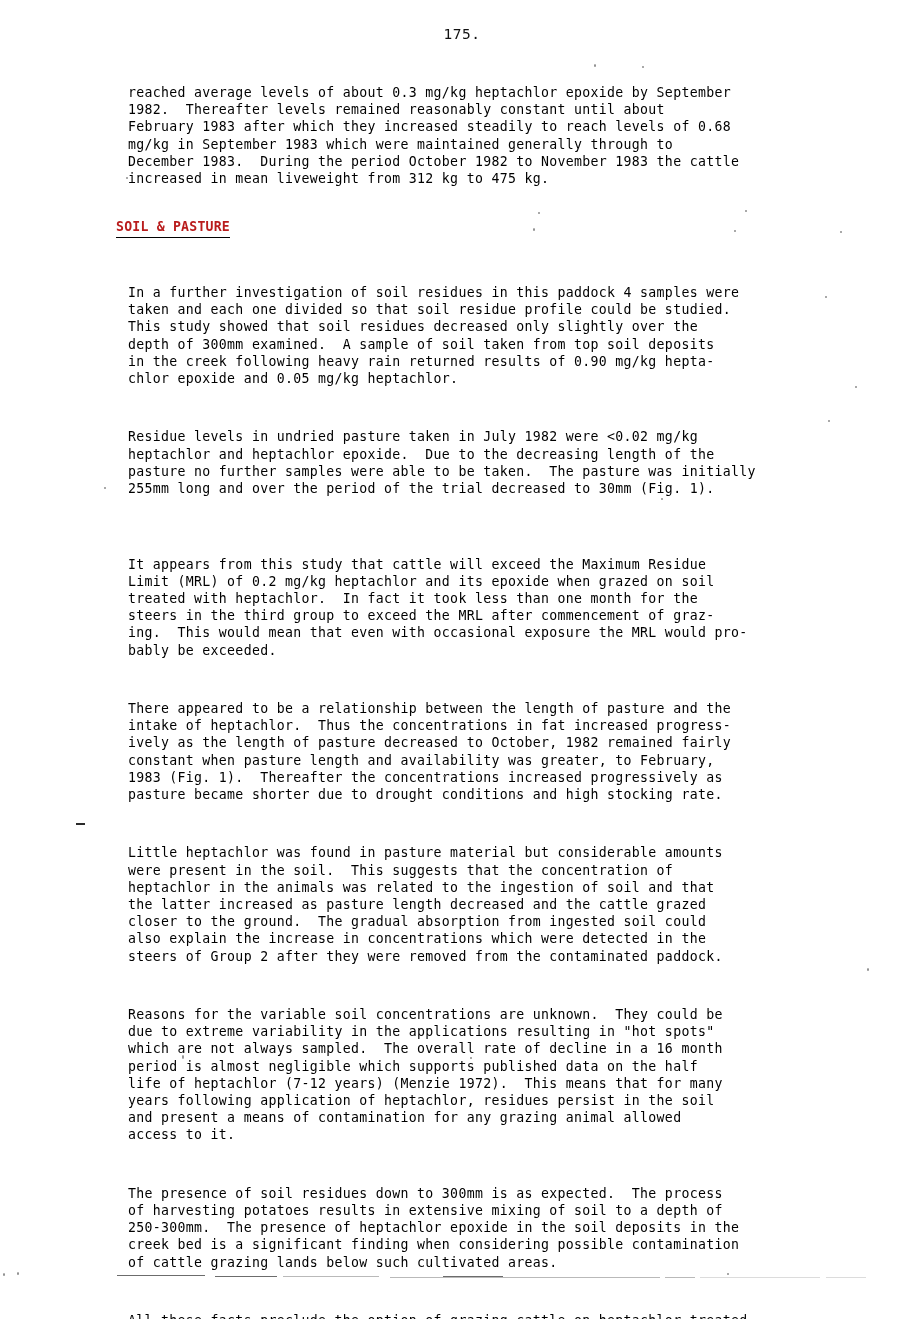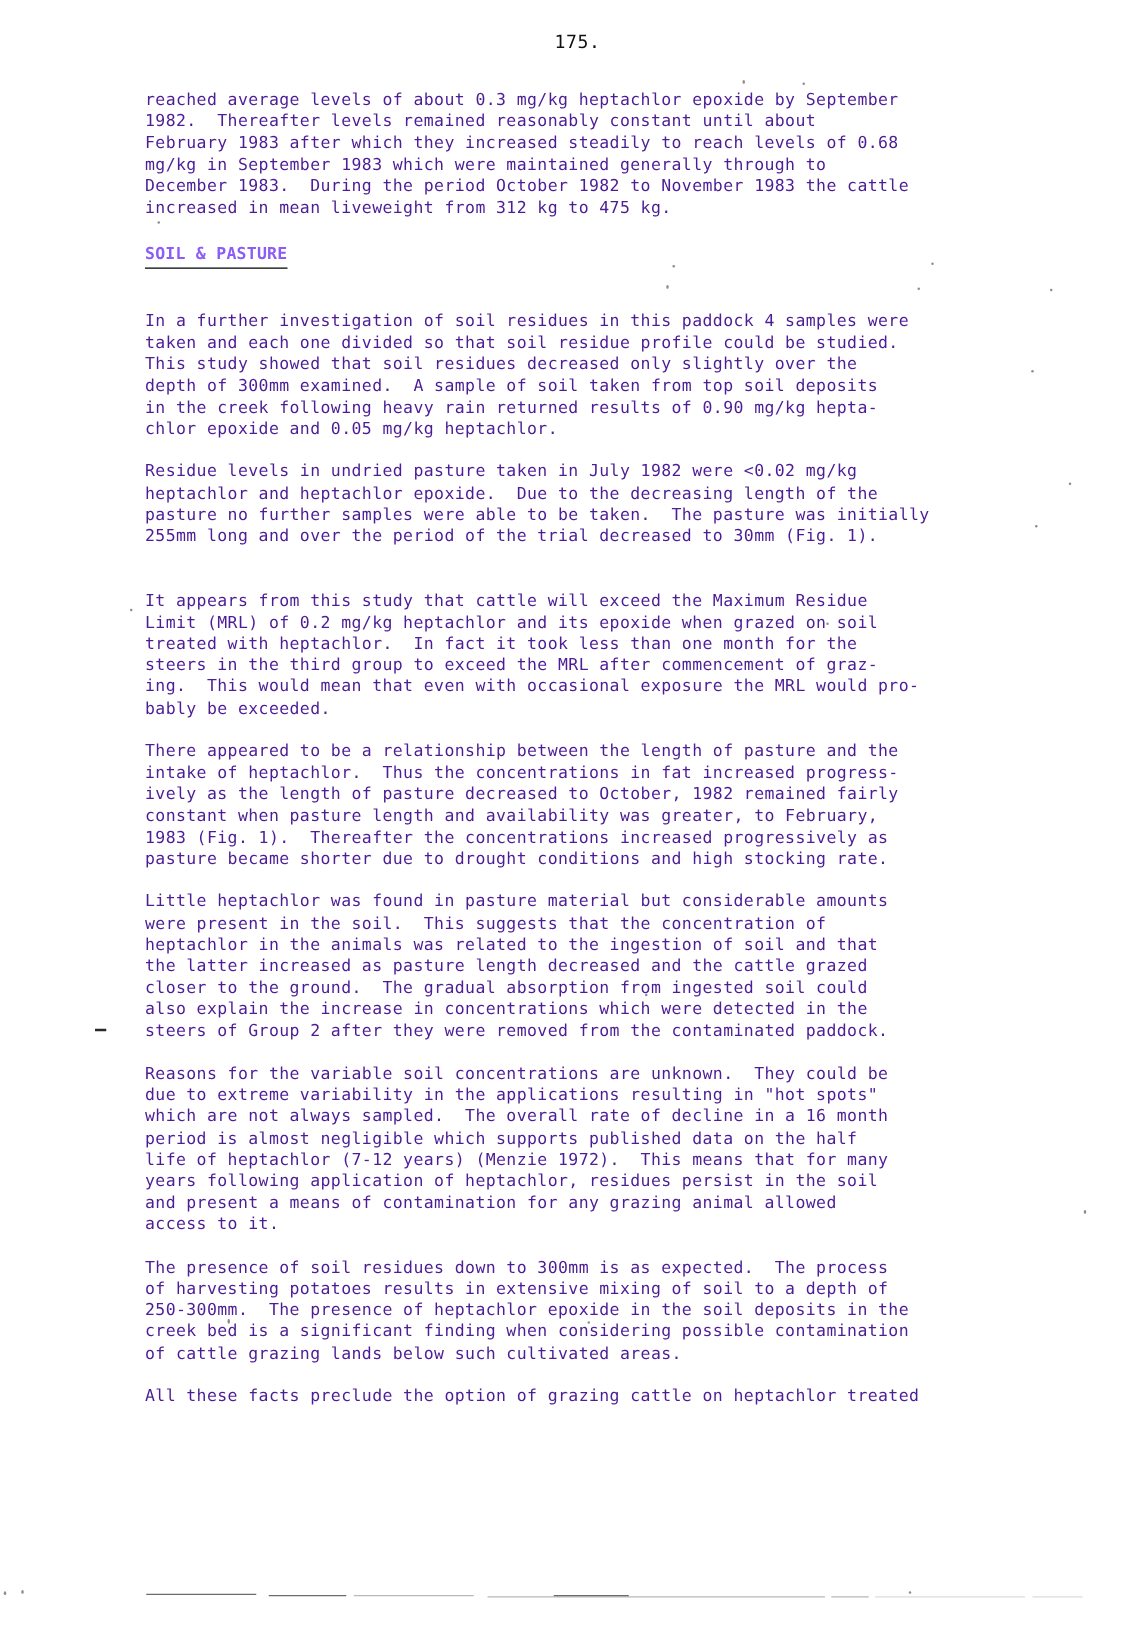--- a/index.html
+++ b/index.html
@@ -34,32 +34,32 @@
     position: absolute;
     left: 116px;
     top: 72px;
     width: 760px;
   }
   .para {
     font-family: "DejaVu Sans Mono", monospace;
     font-size: 13.2px;
     line-height: 17.2px;
     letter-spacing: 0.32px;
-    color: #4c1d95;
+    color: #000000;
     white-space: pre;
-    margin: 0;
+    margin: 12px;
   }
   .gap-para { height: 17.2px; }
   .heading {
     font-family: "DejaVu Sans Mono", monospace;
     font-size: 13.2px;
     line-height: 17.2px;
     letter-spacing: 0.2px;
     font-weight: bold;
-    color: #8b5cf6;
+    color: #b91c1c;
     white-space: pre;
     display: inline-block;
     border-bottom: 1.6px solid #000;
     padding-bottom: 1px;
     margin: 0;
   }
   .heading-wrap { line-height: 19px; }
   
   .margin-dash {
     position: absolute;

